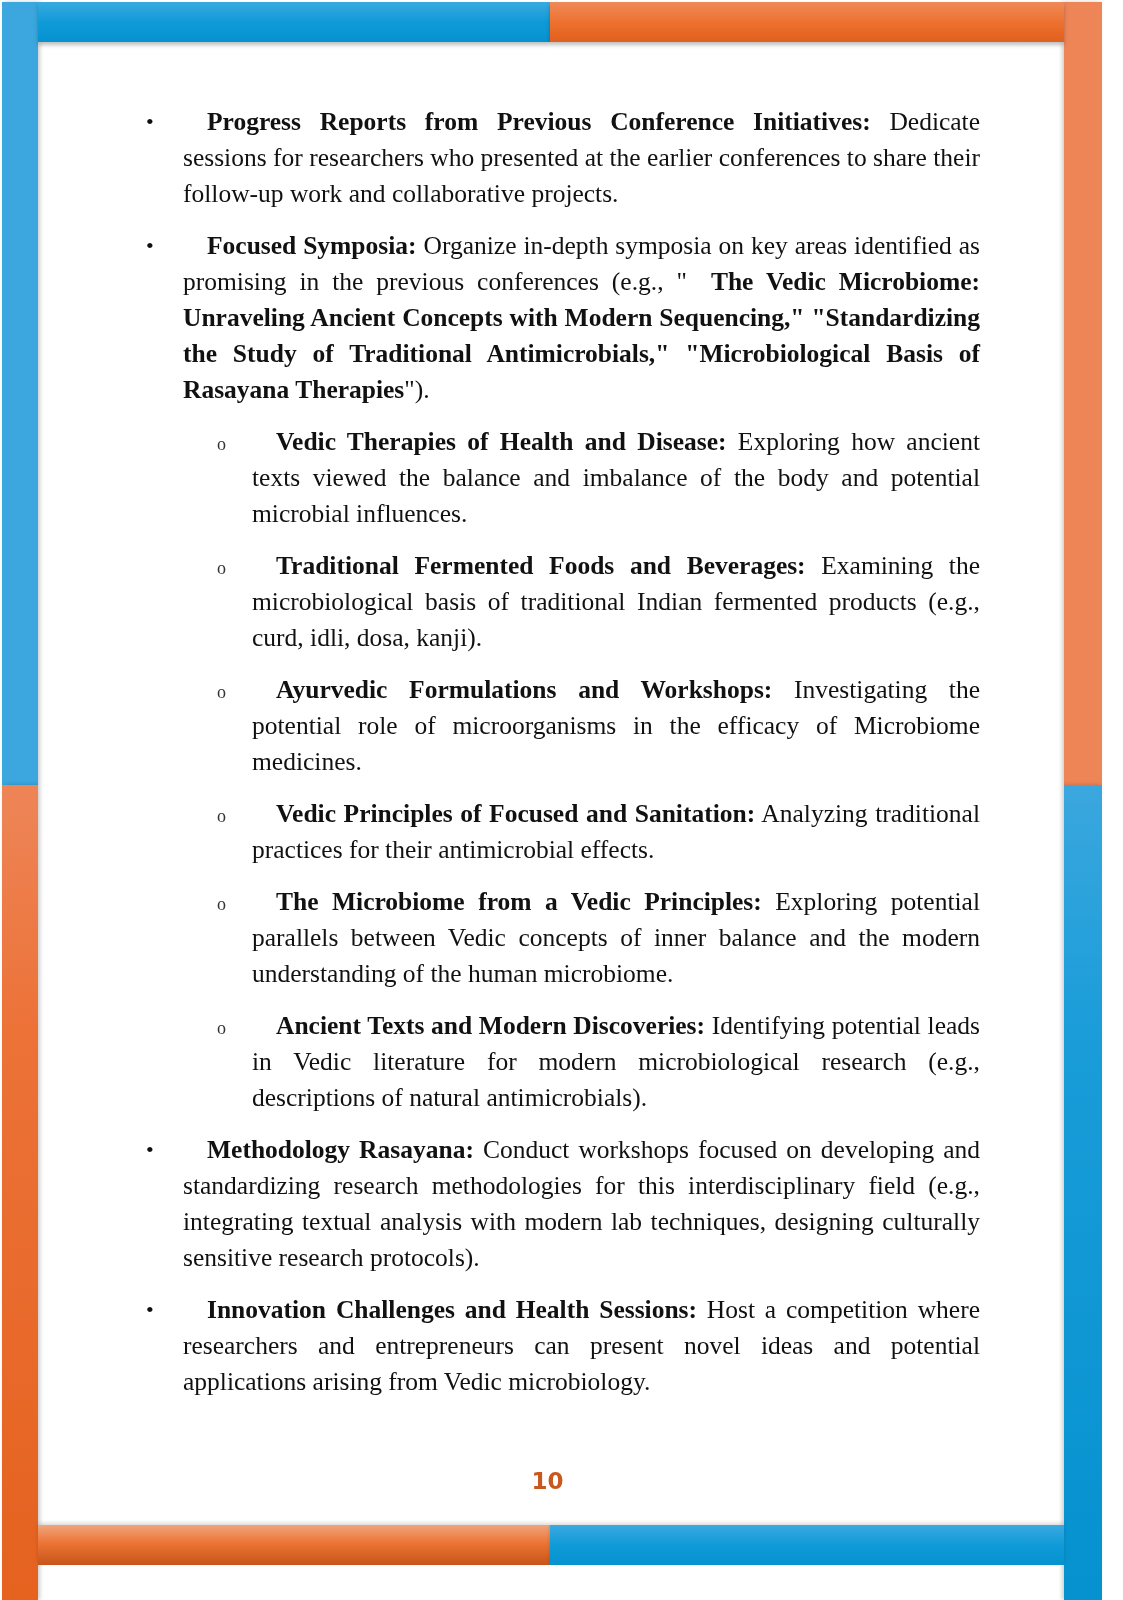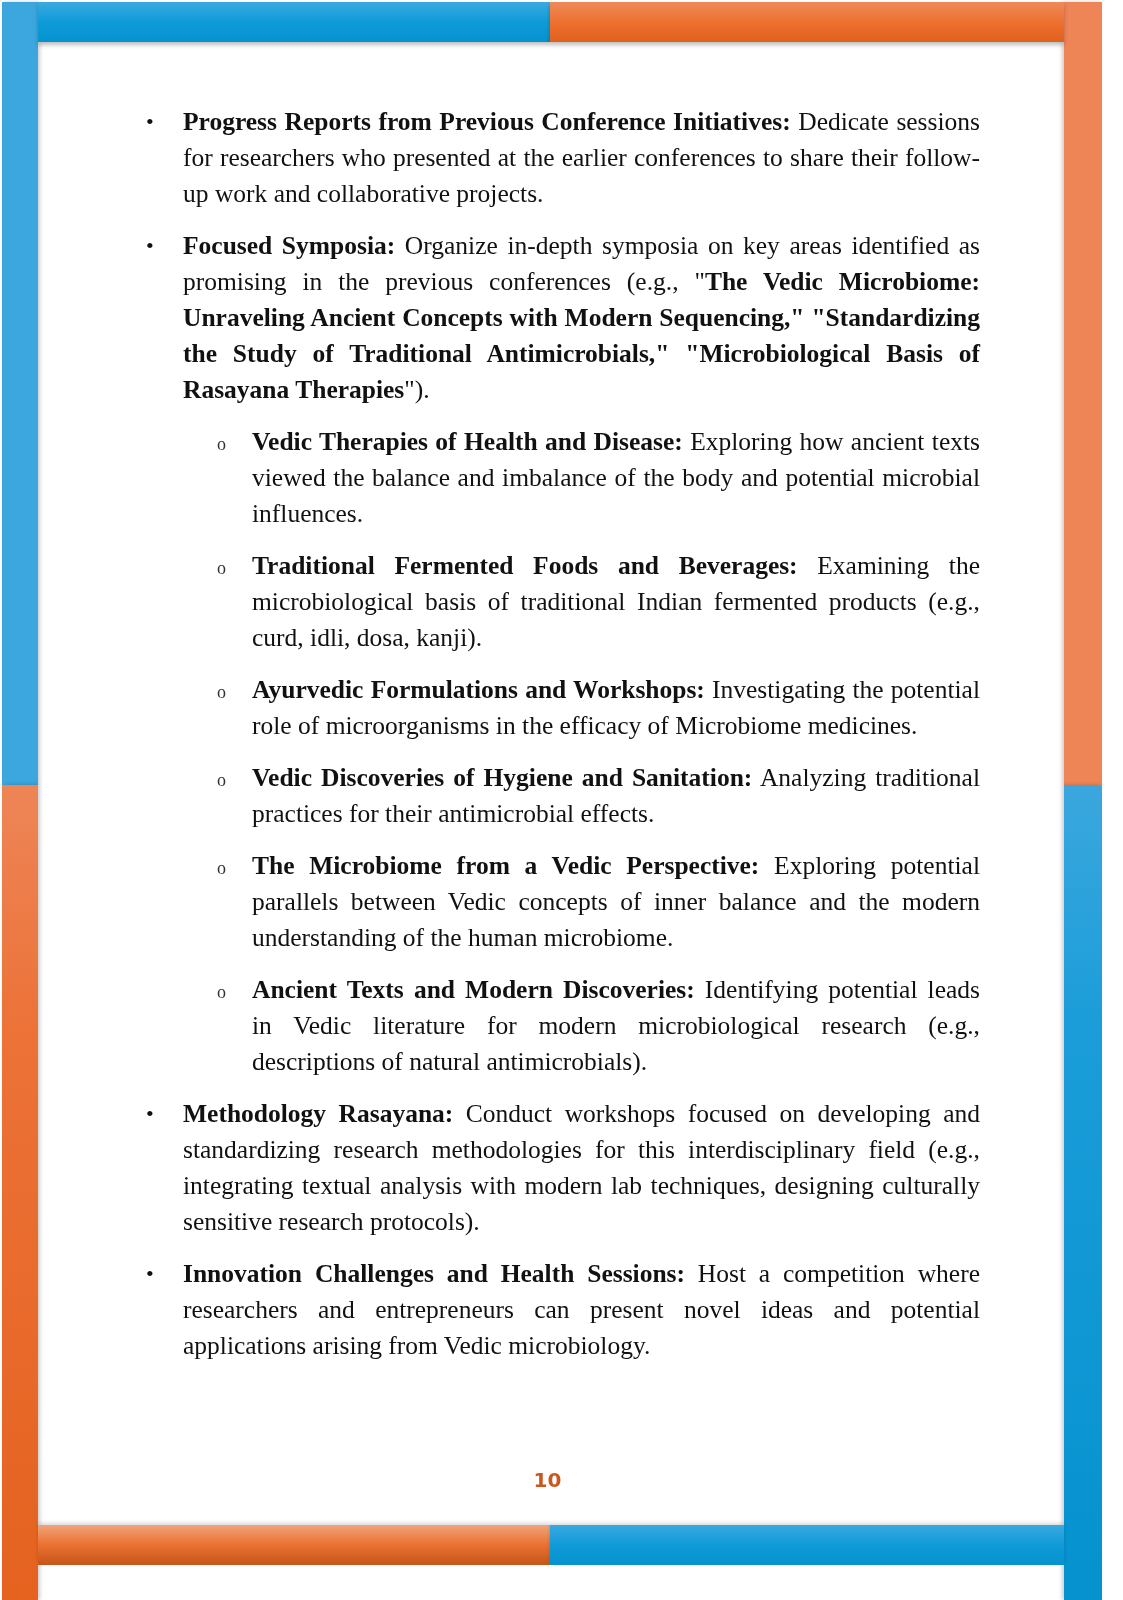--- a/index.html
+++ b/index.html
@@ -27,24 +27,24 @@
     font-size: 25.5px; line-height: 36px; text-align: justify;
   }
   .item { position: relative; padding-left: 41px; margin-bottom: 16px; }
   .item .bullet {
     position: absolute; left: 4px; top: 0; font-size: 22px;
   }
   .sub { position: relative; padding-left: 110px; margin-bottom: 16px; }
   .sub .bullet {
     position: absolute; left: 75px; top: 2px; font-size: 18px; color: #333;
   }
-  b { font-weight: bold; }
+  b { font-weight: bold; margin-left: 24px; }
   #page-number {
     position: absolute; left: 0; width: 1095px; top: 1468px; text-align: center;
-    font-family: "DejaVu Sans", sans-serif; font-weight: bold; font-size: 20px;
+    font-family: "DejaVu Sans", sans-serif; font-weight: bold; font-size: 23px;
     color: #c9581f;
   }
 </style>
 </head>
 <body>
 
 <div class="bar blue-v shadow-r" style="left:2px;top:2px;width:36px;height:783px;"></div>
 <div class="bar orange-v2 shadow-r" style="left:2px;top:785px;width:36px;height:815px;background:linear-gradient(to bottom,#ee8557 0%,#ec7238 30%,#e5621f 100%);"></div>
 <div class="bar orange-v shadow-l" style="left:1064px;top:2px;width:38px;height:783px;"></div>
 <div class="bar blue-v2 shadow-l" style="left:1064px;top:785px;width:38px;height:815px;background:linear-gradient(to bottom,#3ba7de 0%,#1a9dd9 30%,#0592cf 100%);"></div>
@@ -75,26 +75,26 @@
     <b>Traditional Fermented Foods and Beverages:</b><span> Examining the microbiological basis of traditional Indian fermented products (e.g., curd, idli, dosa, kanji).</span>
   </div>
 
   <div class="sub">
     <span class="bullet">o</span>
     <b>Ayurvedic Formulations and Workshops:</b><span> Investigating the potential role of microorganisms in the efficacy of Microbiome medicines.</span>
   </div>
 
   <div class="sub">
     <span class="bullet">o</span>
-    <b>Vedic Discoveries of Hygiene and Sanitation:</b><span> Analyzing traditional practices for their antimicrobial effects.</span>
+    <b>Vedic Principles of Focused and Sanitation:</b><span> Analyzing traditional practices for their antimicrobial effects.</span>
   </div>
 
   <div class="sub">
     <span class="bullet">o</span>
-    <b>The Microbiome from a Vedic Perspective:</b><span> Exploring potential parallels between Vedic concepts of inner balance and the modern understanding of the human microbiome.</span>
+    <b>The Microbiome from a Vedic Principles:</b><span> Exploring potential parallels between Vedic concepts of inner balance and the modern understanding of the human microbiome.</span>
   </div>
 
   <div class="sub">
     <span class="bullet">o</span>
     <b>Ancient Texts and Modern Discoveries:</b><span> Identifying potential leads in Vedic literature for modern microbiological research (e.g., descriptions of natural antimicrobials).</span>
   </div>
 
   <div class="item">
     <span class="bullet">•</span>
     <b>Methodology Rasayana:</b><span> Conduct workshops focused on developing and standardizing research methodologies for this interdisciplinary field (e.g., integrating textual analysis with modern lab techniques, designing culturally sensitive research protocols).</span>

